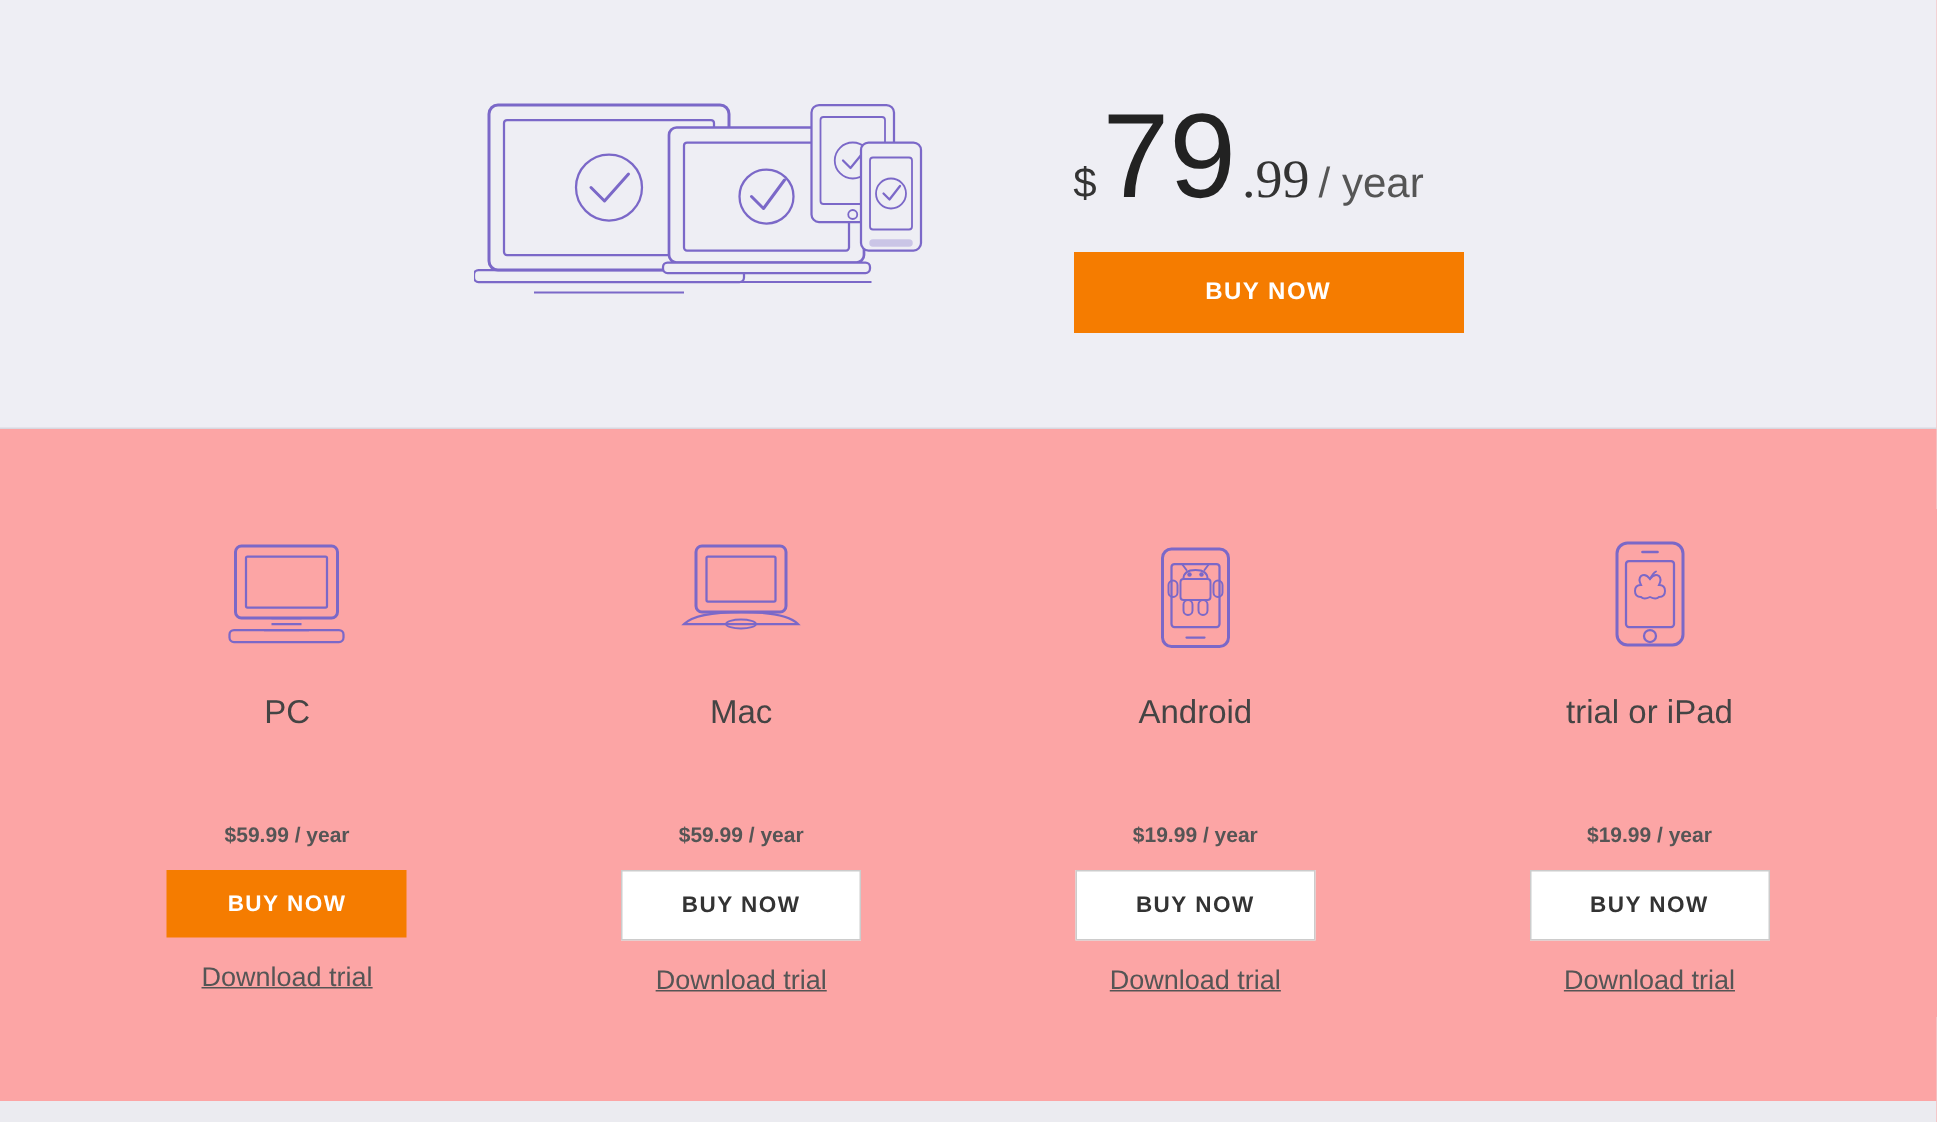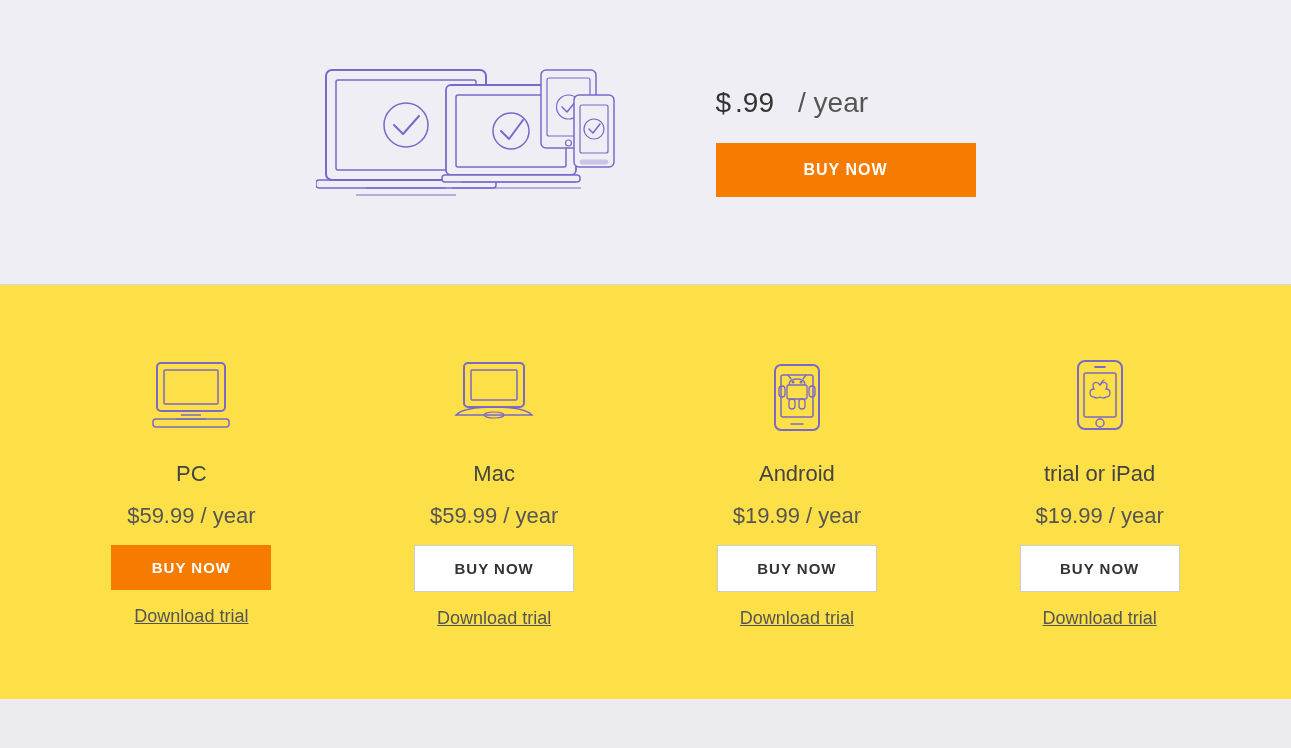--- a/index.html
+++ b/index.html
@@ -48,49 +48,50 @@
     }
 
     .price-main {
       font-size: 80px;
       font-weight: 300;
       line-height: 1;
       color: #222;
     }
 
     .price-cents {
-      font-size: 28px;
+      font-size: 36px;
       font-weight: 300;
       vertical-align: super;
       line-height: 1;
+      font-family: Liberation Serif, serif;
     }
 
     .price-period {
       font-size: 28px;
       font-weight: 300;
       color: #555;
-      margin-left: 20px;
+      margin-left: 2px;
     }
 
     .buy-now-btn-primary {
       background: #f57c00;
       color: #fff;
       border: none;
       padding: 18px 80px;
       font-size: 16px;
       font-weight: 700;
       letter-spacing: 1px;
       cursor: pointer;
       text-transform: uppercase;
       min-width: 260px;
     }
 
     
     .bottom-section {
-      background: #fde047;
+      background: #fca5a5;
       padding: 50px 40px 40px;
     }
 
     .products-grid {
       display: flex;
       justify-content: center;
       gap: 0;
       max-width: 1260px;
       margin: 0 auto;
     }
@@ -113,23 +114,24 @@
     }
 
     .product-name {
       font-size: 22px;
       font-weight: 400;
       color: #444;
       margin-top: 10px;
     }
 
     .product-price {
-      font-size: 22px;
+      font-size: 14px;
       color: #555;
-      font-weight: 400;
+      font-weight: 700;
+      margin-top: 44px;
     }
 
     .buy-now-btn-secondary {
       background: #fff;
       color: #333;
       border: 1.5px solid #ccc;
       padding: 14px 0;
       font-size: 15px;
       font-weight: 700;
       letter-spacing: 1px;
@@ -195,20 +197,21 @@
       <line x1="50" y1="148" x2="130" y2="148" stroke="#7b68c8" stroke-width="1.2"></line>
       <line x1="40" y1="155" x2="140" y2="155" stroke="#7b68c8" stroke-width="1.2"></line>
       <line x1="145" y1="142" x2="260" y2="142" stroke="#7b68c8" stroke-width="1.2"></line>
       <line x1="136" y1="148" x2="265" y2="148" stroke="#7b68c8" stroke-width="1.2"></line>
     </svg>
   </div>
 
   <div class="price-block">
     <div class="price-display">
       <span class="price-dollar">$</span>
+      <span class="price-main">79</span>
       <span class="price-cents">.99</span>
       <span class="price-period">/ year</span>
     </div>
     <button class="buy-now-btn-primary">BUY NOW</button>
   </div>
 </div>
 
 <div class="bottom-section">
   <div class="products-grid">
 

